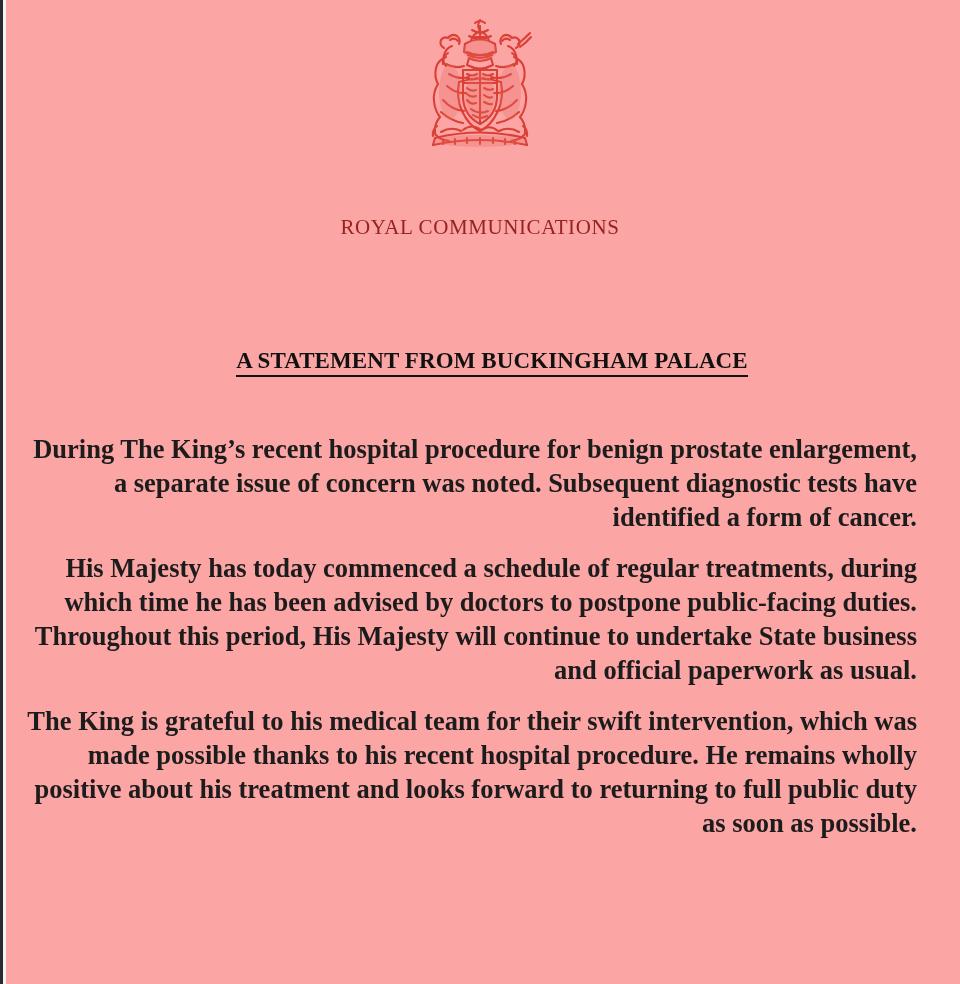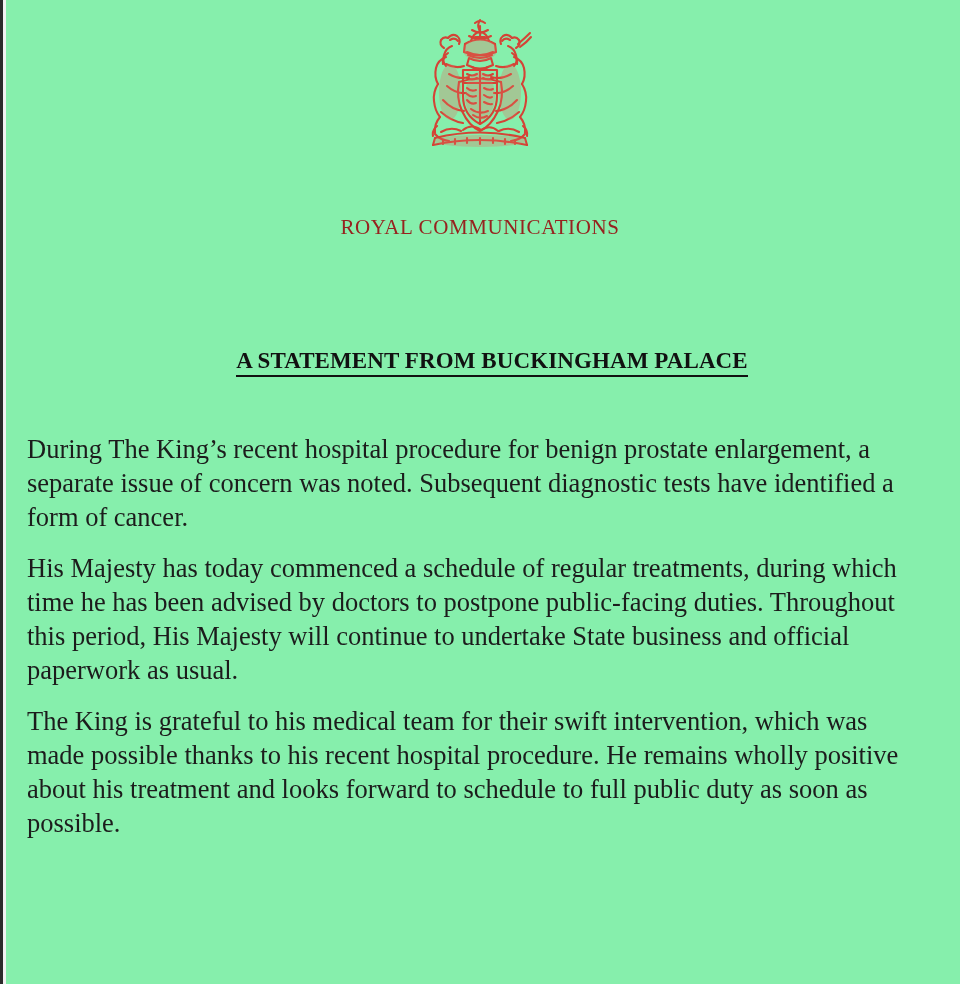--- a/index.html
+++ b/index.html
@@ -7,21 +7,21 @@
     padding: 0;
     background: #ffffff;
   }
   body {
     font-family: "Liberation Serif", "DejaVu Serif", serif;
   }
   .page {
     position: relative;
     width: 960px;
     height: 984px;
-    background: #86efac;
+    background: #fca5a5;
     overflow: hidden;
     box-sizing: border-box;
   }
   
   .scan-edge-left {
     position: absolute;
     left: 0;
     top: 0;
     width: 3px;
     height: 984px;
@@ -89,21 +89,22 @@
     position: absolute;
     left: 27px;
     top: 432px;
     width: 890px;
     color: #1c1c1c;
     font-size: 26.5px;
     line-height: 34px;
   }
   .body-copy p {
     margin: 0 0 17px 0;
-    text-align: left;
+    text-align: right;
+    font-weight: bold;
   }
 </style>
 </head>
 <body>
 
 <div class="page">
 
   <div class="scan-edge-left"></div>
   <div class="scan-edge-inner"></div>
 
@@ -212,16 +213,16 @@
 
   <div class="royal-comms">ROYAL COMMUNICATIONS</div>
 
   <div class="headline">
     <span>A STATEMENT FROM BUCKINGHAM PALACE</span>
   </div>
 
   <div class="body-copy">
     <p>During The King’s recent hospital procedure for benign prostate enlargement, a separate issue of concern was noted. Subsequent diagnostic tests have identified a form of cancer.</p>
     <p>His Majesty has today commenced a schedule of regular treatments, during which time he has been advised by doctors to postpone public-facing duties. Throughout this period, His Majesty will continue to undertake State business and official paperwork as usual.</p>
-    <p>The King is grateful to his medical team for their swift intervention, which was made possible thanks to his recent hospital procedure. He remains wholly positive about his treatment and looks forward to schedule to full public duty as soon as possible.</p>
+    <p>The King is grateful to his medical team for their swift intervention, which was made possible thanks to his recent hospital procedure. He remains wholly positive about his treatment and looks forward to returning to full public duty as soon as possible.</p>
   </div>
 
 </div>
 
 </body></html>

